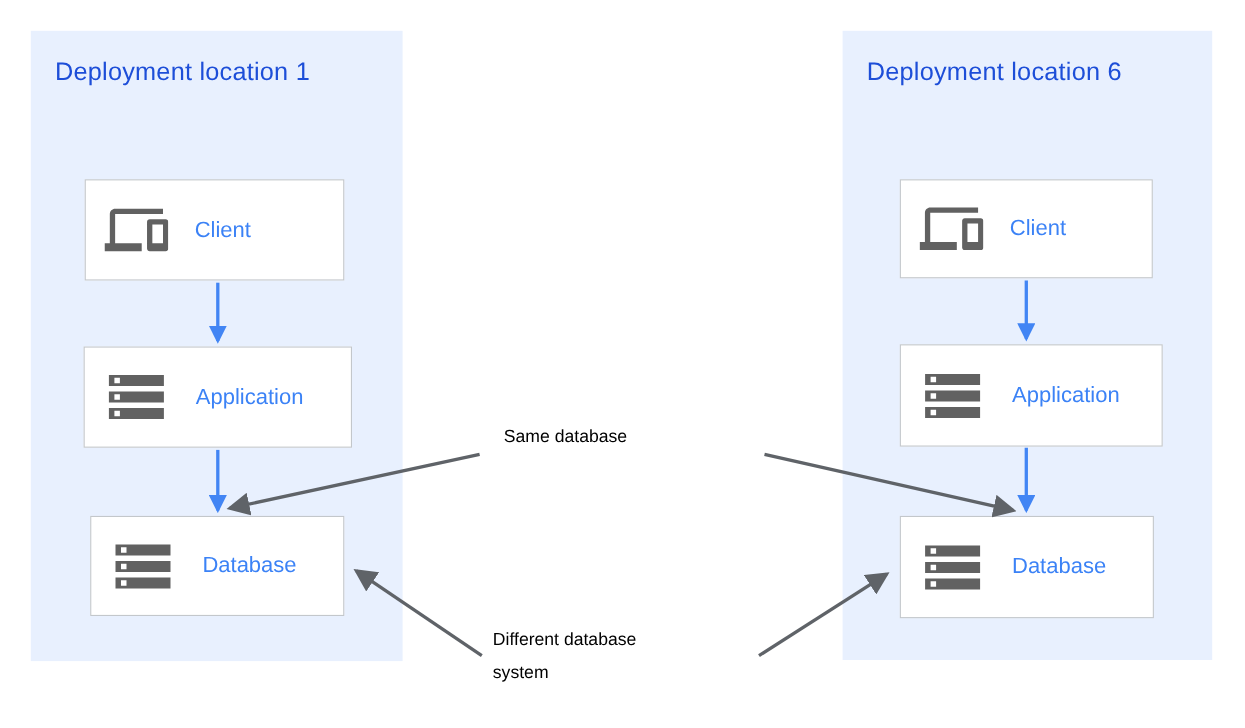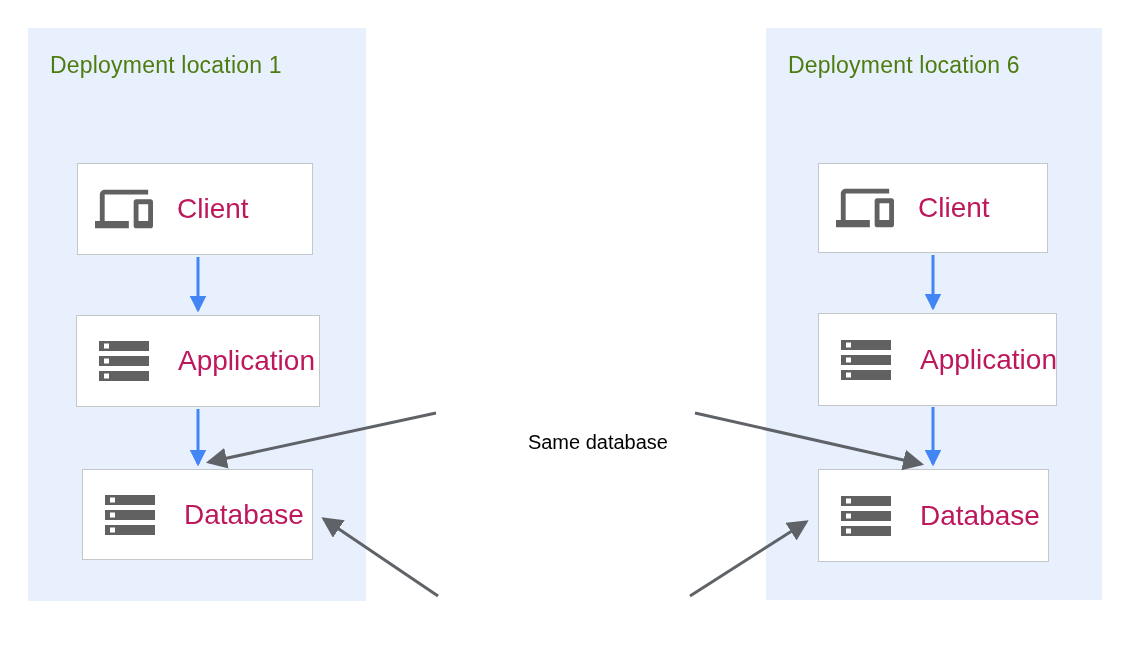--- a/index.html
+++ b/index.html
@@ -12,56 +12,55 @@
   }
   .panel{
     position:absolute;
     background:#e8f0fe;
   }
   .panel-1{left:28px;top:28px;width:338px;height:573px;}
   .panel-2{left:766px;top:28px;width:336px;height:572px;}
   .panel-title{
     padding:24px 12px 0 22px;
     font-size:23px;
-    color:#4d7c0f;
+    color:#1d4ed8;
     letter-spacing:.2px;
   }
   .node{
     position:absolute;
     background:#ffffff;
     border:1.5px solid #c3c7cb;
     box-sizing:border-box;
     display:flex;
     align-items:center;
     padding-left:17px;
     gap:24px;
   }
   .n-l-client{left:77px;top:163px;width:236px;height:92px;}
   .n-l-app{left:76px;top:315px;width:244px;height:92px;}
   .n-l-db{left:82px;top:469px;width:231px;height:91px;}
   .n-r-client{left:818px;top:163px;width:230px;height:90px;}
   .n-r-app{left:818px;top:313px;width:239px;height:93px;}
   .n-r-db{left:818px;top:469px;width:231px;height:93px;}
   .node .label{
-    font-size:28px;
-    color:#be185d;
+    font-size:20px;
+    color:#3b82f6;
   }
   .icon{display:inline-flex;align-items:center;justify-content:center;}
   .icon svg{fill:#616161;display:block;}
   .overlay{
     position:absolute;left:0;top:0;width:1132px;height:662px;
     pointer-events:none;
   }
   .annotation{
     position:absolute;
-    text-align:right;
-    font-size:20px;
+    text-align:left;
+    font-size:16px;
     line-height:30px;
     color:#000000;
-    margin-top:44px;
   }
   .ann-same{left:458px;top:383px;width:210px;}
   .ann-diff{left:448px;top:567px;width:220px;}
 </style>
 </head>
 <body>
 
 <div class="stage">
 
   <div class="panel panel-1">
@@ -136,14 +135,18 @@
     <line x1="933" y1="407" x2="933" y2="464" stroke="#4285f4" stroke-width="3" marker-end="url(#head-blue)"></line>
     <line x1="436" y1="413" x2="209" y2="462" stroke="#5f6368" stroke-width="3" marker-end="url(#head-gray)"></line>
     <line x1="695" y1="413" x2="921" y2="464" stroke="#5f6368" stroke-width="3" marker-end="url(#head-gray)"></line>
     <line x1="438" y1="596" x2="324" y2="519" stroke="#5f6368" stroke-width="3" marker-end="url(#head-gray)"></line>
     <line x1="690" y1="596" x2="806" y2="522" stroke="#5f6368" stroke-width="3" marker-end="url(#head-gray)"></line>
   </svg>
 
   <div class="annotation ann-same">
     <div>Same database</div>
   </div>
+  <div class="annotation ann-diff">
+    <div>Different database</div>
+    <div>system</div>
+  </div>
 
 </div>
 
 </body></html>

